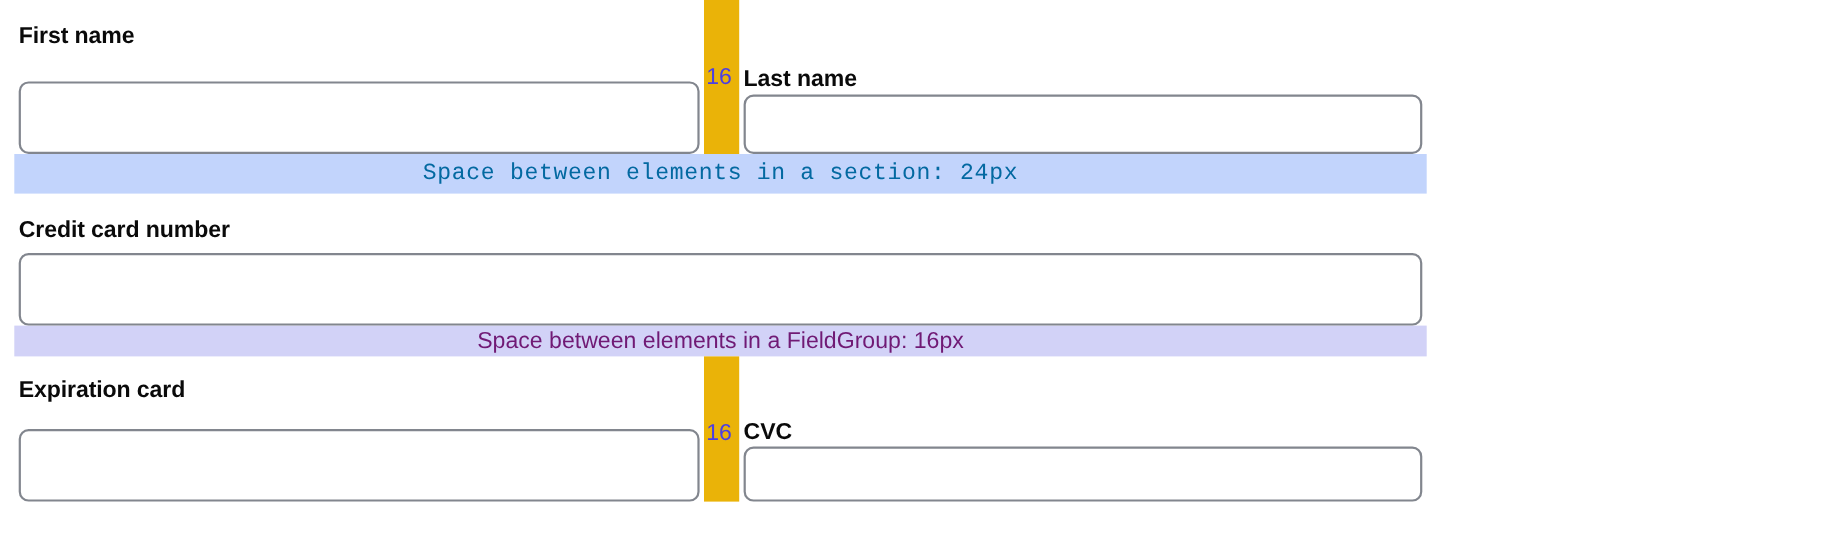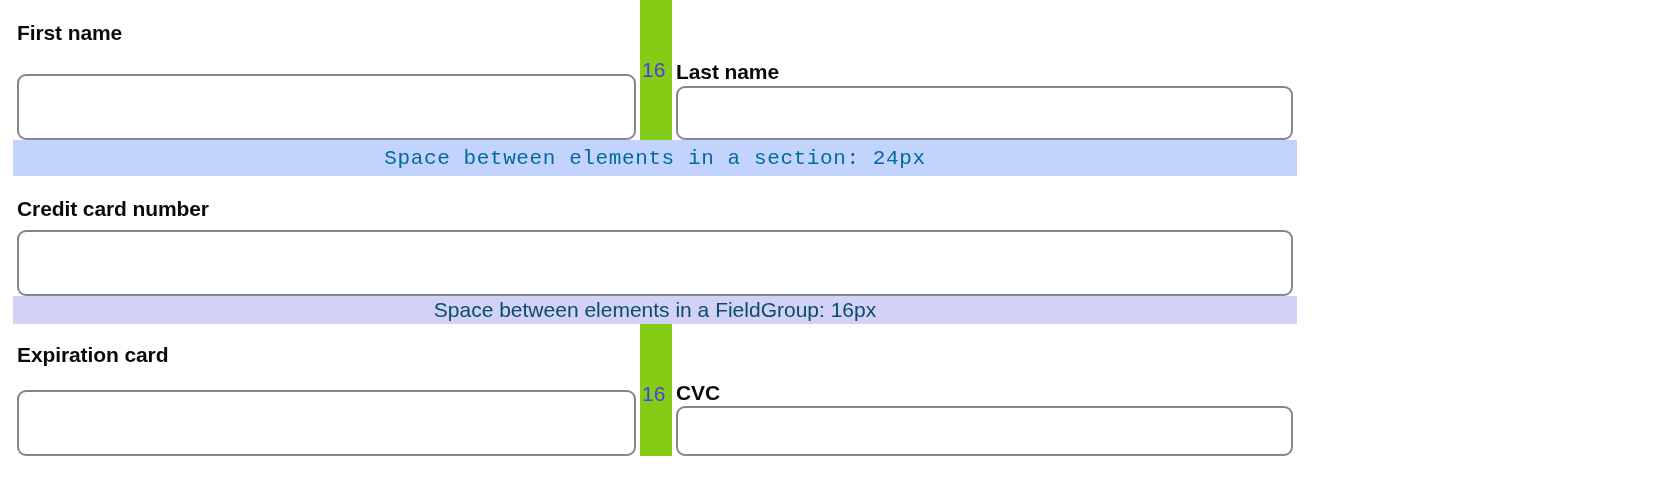--- a/index.html
+++ b/index.html
@@ -76,21 +76,21 @@
     color: #111111;
     padding: 0 12px;
   }
   .field-input::placeholder { color: #9aa0a6; }
 
   
   .gap-vertical {
     position: relative;
     width: 32px;
     flex: 0 0 32px;
-    background: #84cc16;
+    background: #eab308;
     display: flex;
     align-items: flex-start;
     justify-content: flex-start;
     text-align: center;
   }
   .gap-vertical .gap-value {
     position: absolute;
     top: 58px;
     left: 2px;
     font-size: 21px;
@@ -121,21 +121,21 @@
     white-space: nowrap;
   }
 
   .gap-bar.fieldgroup {
     height: 28px;
     background: #d2d2f7;
   }
   .gap-bar.fieldgroup .gap-bar-text {
     font-family: "Liberation Sans", sans-serif;
     font-size: 21px;
-    color: #0c4a6e;
+    color: #701a75;
     white-space: nowrap;
   }
 
   
   .row-1 { height: 140px; }
   .row-3 { height: 132px; }
 
   .row-1 .field-col.half-left  .field-label,
   .row-1 .field-col.half-right .field-label { margin-top: 16px; }
   .row-1 .gap-vertical { margin-top: 0; height: 140px; }

